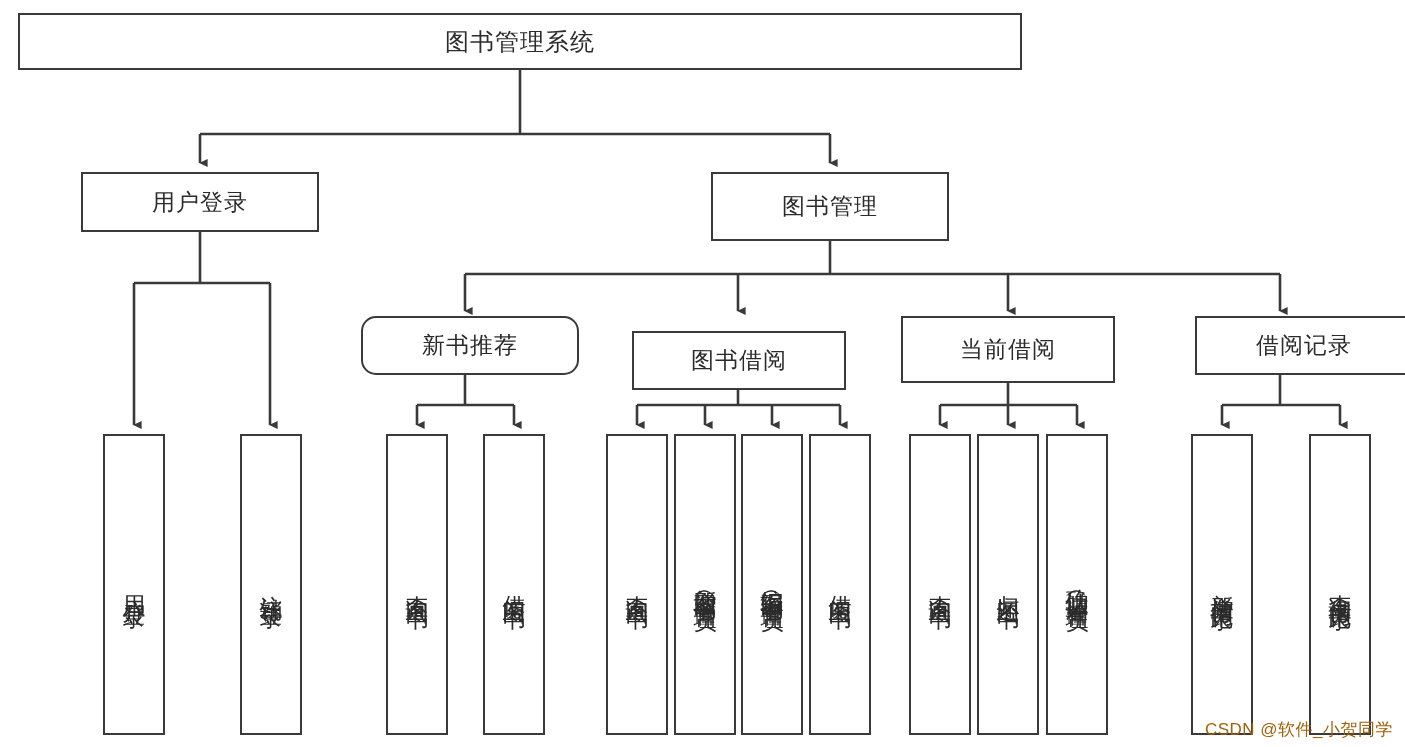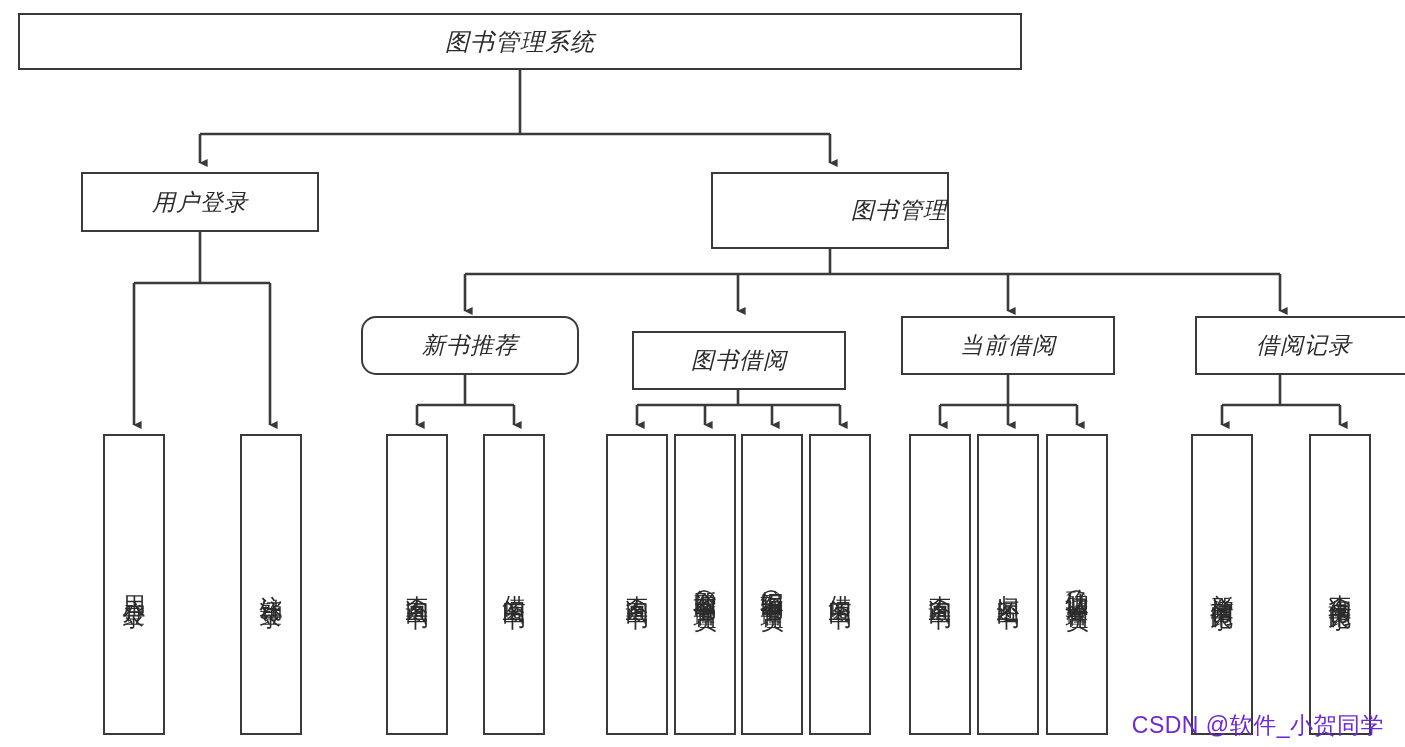--- a/index.html
+++ b/index.html
@@ -14,21 +14,20 @@
   #diagram{position:absolute;left:0;top:0;width:1405px;height:747px;}
 
   .node-box{
     position:absolute;
     box-sizing:border-box;
     background:#ffffff;
     border:2.5px solid #3a3a3a;
     display:flex;
     align-items:center;
     justify-content:center;
-    font-style:italic;
   }
   .node-label{
     color:#2b2b2b;
     font-size:23px;
     line-height:1.15;
     letter-spacing:1px;
     white-space:nowrap;
   }
   .node-box.root .node-label{font-size:24px;}
 
@@ -49,24 +48,24 @@
     color:#2b2b2b;
     font-size:23px;
     letter-spacing:4px;
     line-height:1;
     white-space:nowrap;
   }
   .leaf-box.tall-text .leaf-label{letter-spacing:3px;}
 
   .watermark{
     position:absolute;
-    right:21px;
+    right:12px;
     bottom:6px;
-    color:#6d28d9;
-    font-size:23px;
+    color:#a16207;
+    font-size:17px;
     letter-spacing:0.5px;
     white-space:nowrap;
     pointer-events:none;
   }
 </style>
 </head>
 <body>
 
 <svg id="diagram" viewBox="0 0 1405 747" xmlns="http://www.w3.org/2000/svg">
   <defs>
@@ -120,31 +119,31 @@
   </g>
 </svg>
 
 <div class="node-box root" style="left:18px;top:13px;width:1004px;height:57px;">
   <span class="node-label">图书管理系统</span>
 </div>
 
 <div class="node-box" style="left:81px;top:172px;width:238px;height:60px;">
   <span class="node-label">用户登录</span>
 </div>
-<div class="node-box" style="left:711px;top:172px;width:238px;height:77px;justify-content:flex-end;">
+<div class="node-box" style="left:711px;top:172px;width:238px;height:69px;">
   <span class="node-label">图书管理</span>
 </div>
 
 <div class="node-box" style="left:361px;top:316px;width:218px;height:59px;border-radius:15px;">
   <span class="node-label">新书推荐</span>
 </div>
 <div class="node-box" style="left:632px;top:331px;width:214px;height:59px;">
   <span class="node-label">图书借阅</span>
 </div>
-<div class="node-box" style="left:901px;top:316px;width:214px;height:59px;align-items:center;">
+<div class="node-box" style="left:901px;top:316px;width:214px;height:67px;align-items:center;">
   <span class="node-label">当前借阅</span>
 </div>
 <div class="node-box" style="left:1171px;top:316px;width:218px;height:59px;margin-left:24px;">
   <span class="node-label">借阅记录</span>
 </div>
 
 <div class="leaf-box" style="left:103px;top:434px;width:62px;height:301px;">
   <span class="leaf-label">用户登录</span>
 </div>
 <div class="leaf-box" style="left:240px;top:434px;width:62px;height:301px;">

